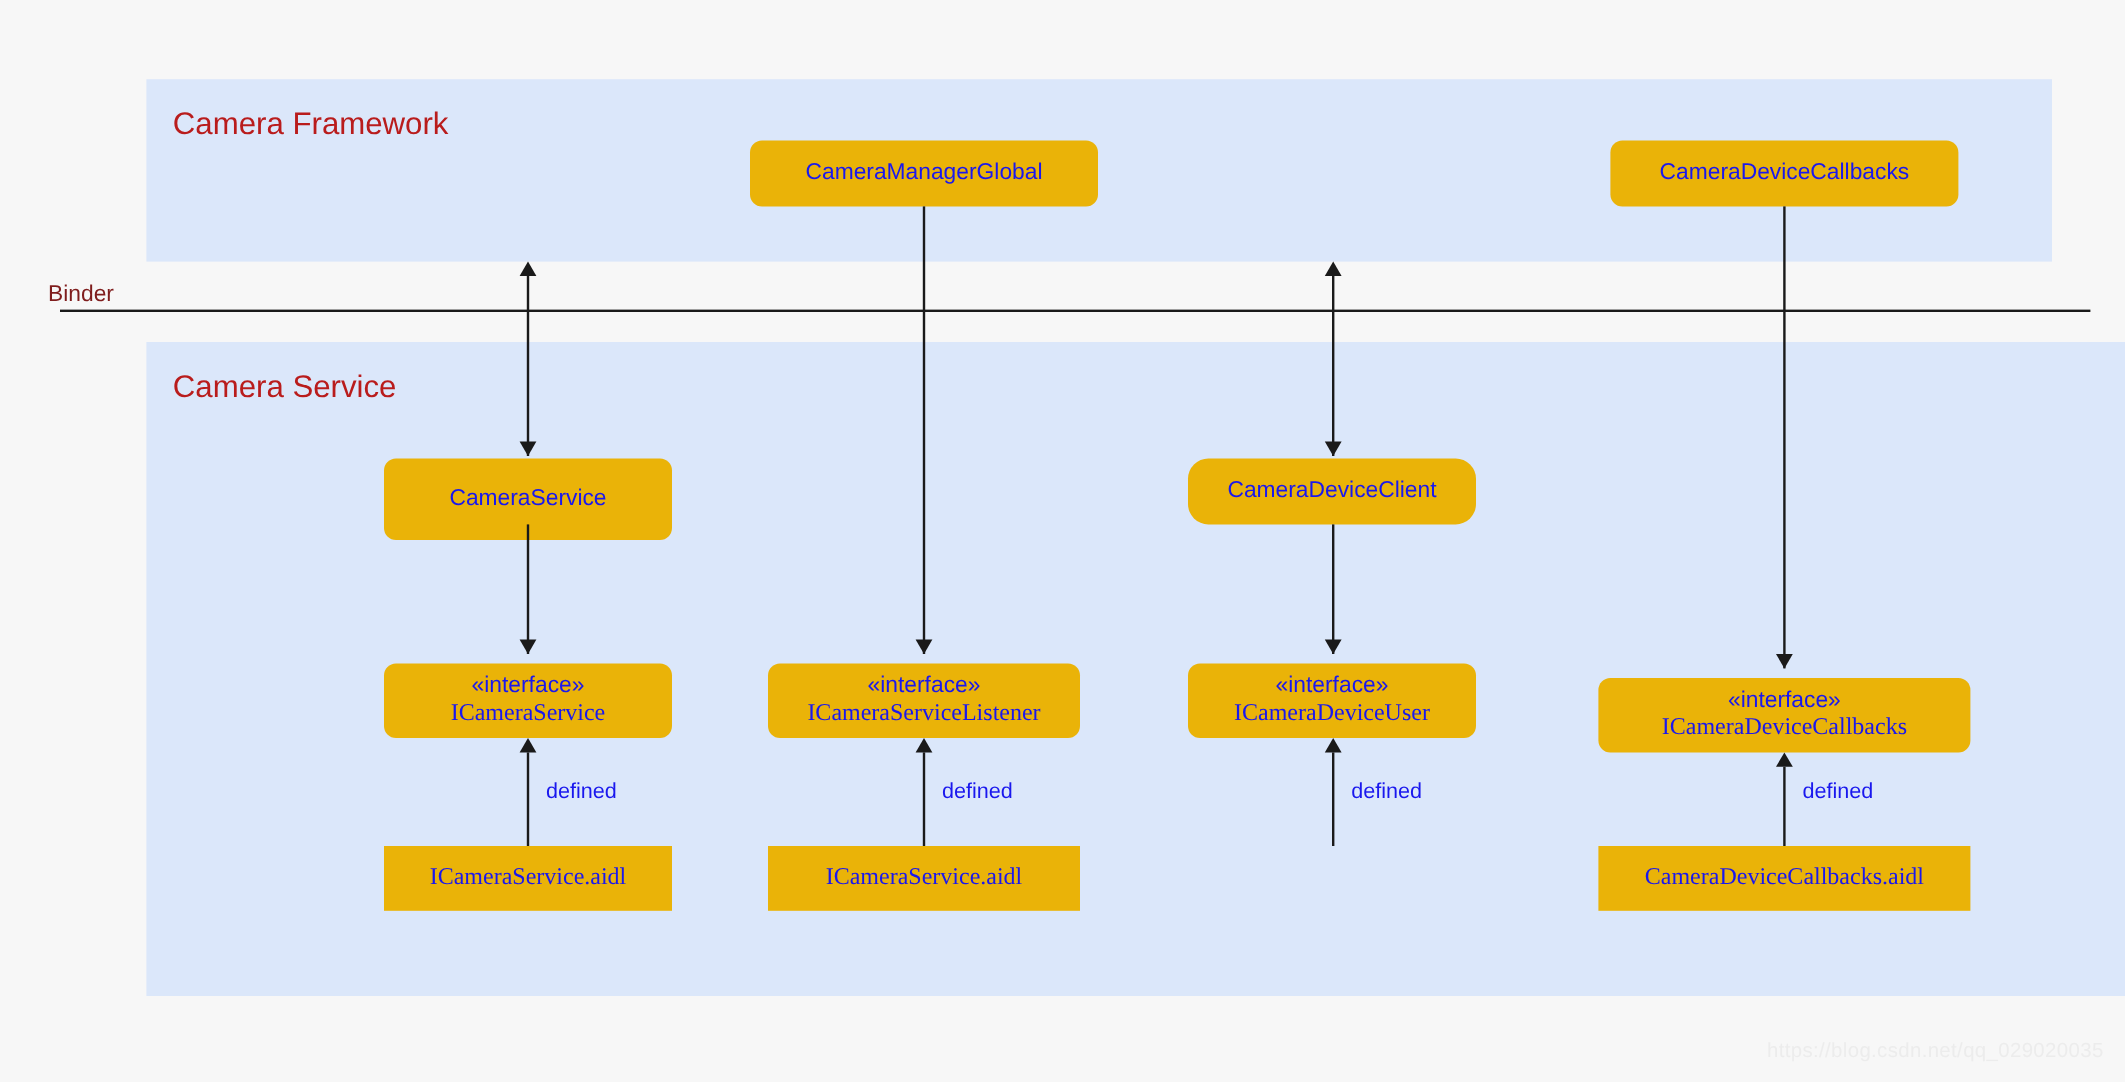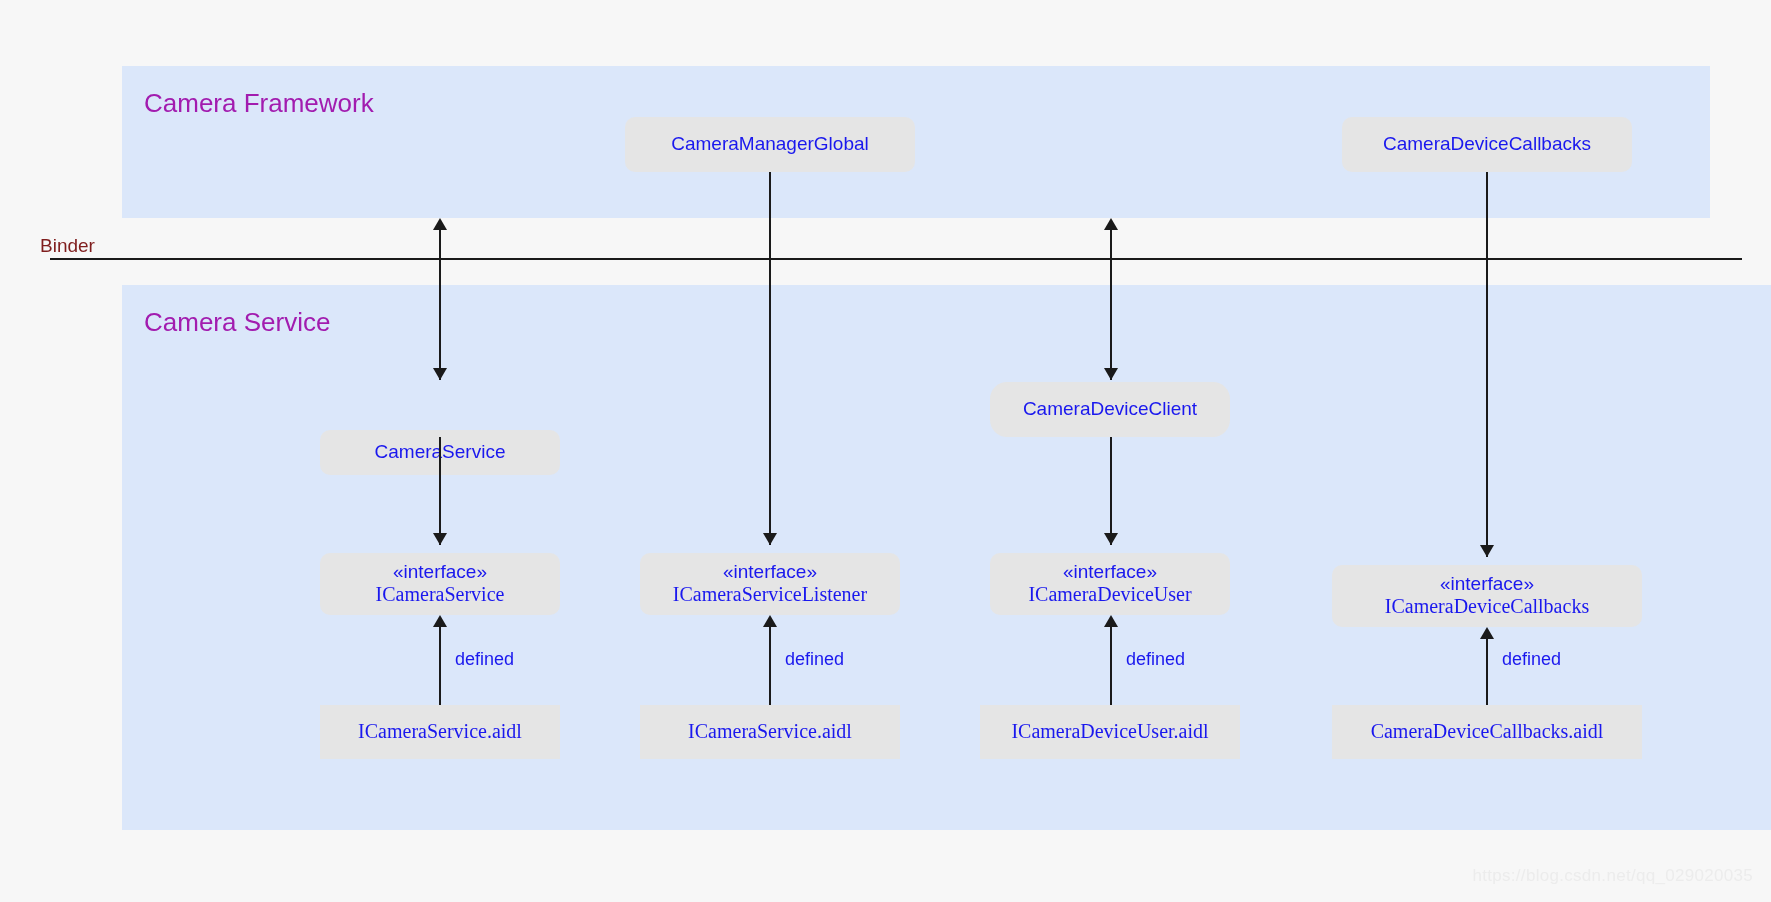--- a/index.html
+++ b/index.html
@@ -32,21 +32,21 @@
     height: 152px;
   }
   #layer-service {
     left: 122px;
     top: 285px;
     width: 1761px;
     height: 545px;
   }
   .layer-title {
     position: absolute;
-    color: #a21caf;
+    color: #b91c1c;
     font-size: 26px;
     font-family: "Liberation Sans", sans-serif;
     white-space: nowrap;
   }
   #layer-framework .layer-title { left: 22px; top: 22px; }
   #layer-service  .layer-title  { left: 22px; top: 22px; }
 
   
   #binder-line {
     position: absolute;
@@ -63,21 +63,21 @@
     color: #7f1d1d;
     font-size: 19px;
     font-family: "Liberation Sans", sans-serif;
     white-space: nowrap;
     margin-left: 12px;
   }
 
   
   .node {
     position: absolute;
-    background: #e5e5e5;
+    background: #eab308;
     color: #1a18ee;
     display: flex;
     flex-direction: column;
     align-items: center;
     justify-content: center;
     text-align: center;
     line-height: 1.18;
     box-sizing: border-box;
   }
   .node.rounded { border-radius: 10px; }
@@ -149,21 +149,21 @@
     <div class="layer-title">Camera Service</div>
   </div>
 
   <div id="binder-line"></div>
   <div id="binder-label">Binder</div>
 
   <div class="conn" style="left:439px; top:228px; height:152px;"></div>
   <div class="arrowhead up" style="left:433px; top:218px;"></div>
   <div class="arrowhead down" style="left:433px; top:368px;"></div>
 
-  <div class="node rounded single" style="left:320px; top:382px; width:240px; height:45px;margin-top:48px;">
+  <div class="node rounded single" style="left:320px; top:382px; width:240px; height:68px;">
     <div class="line-1">CameraService</div>
   </div>
 
   <div class="conn" style="left:439px; top:437px; height:108px;"></div>
   <div class="arrowhead down" style="left:433px; top:533px;"></div>
 
   <div class="node rounded" style="left:320px; top:553px; width:240px; height:62px;">
     <div class="line-1">«interface»</div>
     <div class="line-2">ICameraService</div>
   </div>
@@ -209,23 +209,20 @@
 
   <div class="node rounded" style="left:990px; top:553px; width:240px; height:62px;">
     <div class="line-1">«interface»</div>
     <div class="line-2">ICameraDeviceUser</div>
   </div>
 
   <div class="conn" style="left:1110px; top:627px; height:78px;"></div>
   <div class="arrowhead up" style="left:1104px; top:615px;"></div>
   <div class="edge-label" style="left:1126px; top:649px;">defined</div>
 
-  <div class="node square aidl" style="left:980px; top:705px; width:260px; height:54px;">
-    <div class="line-1">ICameraDeviceUser.aidl</div>
-  </div>
 
   <div class="node rounded single" style="left:1342px; top:117px; width:290px; height:55px;">
     <div class="line-1">CameraDeviceCallbacks</div>
   </div>
 
   <div class="conn" style="left:1486px; top:172px; height:385px;"></div>
   <div class="arrowhead down" style="left:1480px; top:545px;"></div>
 
   <div class="node rounded" style="left:1332px; top:565px; width:310px; height:62px;">
     <div class="line-1">«interface»</div>

